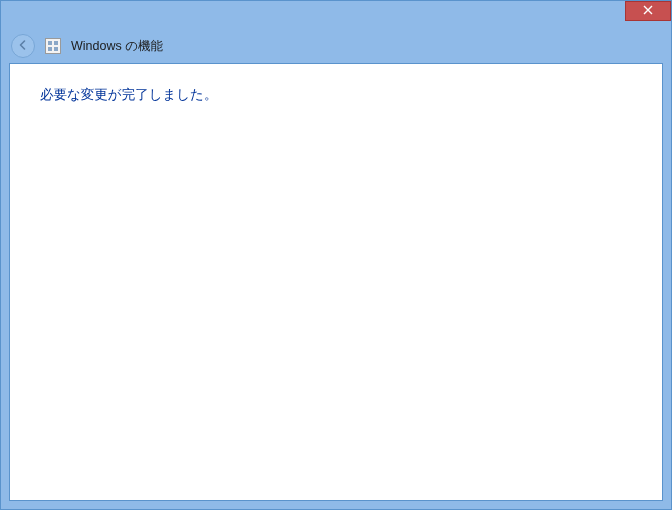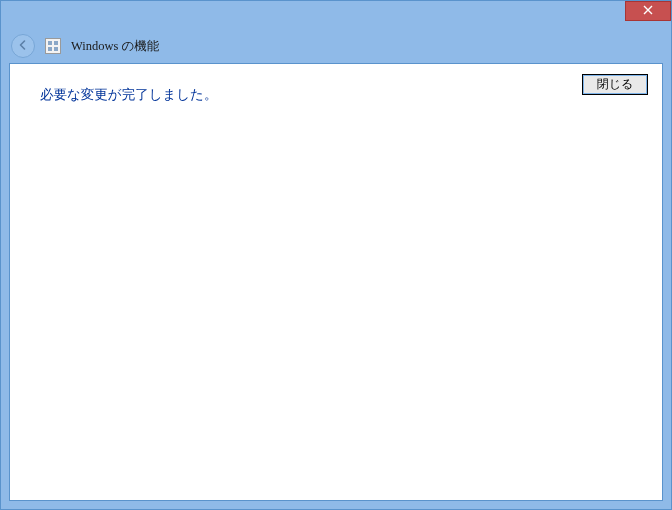--- a/index.html
+++ b/index.html
@@ -60,21 +60,20 @@
     .feature-icon {
       width: 16px;
       height: 16px;
       display: flex;
       align-items: center;
       justify-content: center;
     }
     .header-title {
       font-size: 12.5px;
       color: #1b1b1b;
-      font-family: Liberation Serif, serif;
     }
     .content-wrap {
       flex: 1;
       padding: 0 8px 8px 8px;
       display: flex;
       flex-direction: column;
     }
     .content {
       flex: 1;
       background: #ffffff;
@@ -146,19 +145,16 @@
     </span>
     <span class="header-title">Windows の機能</span>
   </div>
 
   <div class="content-wrap">
     <div class="content">
       <h1 class="main-heading">必要な変更が完了しました。</h1>
 
       <div style="flex:1"></div>
 
-      <div class="footer">
-        <button class="btn default">閉じる</button>
-      </div>
     </div>
   </div>
 
 </div>
 
 </body></html>

